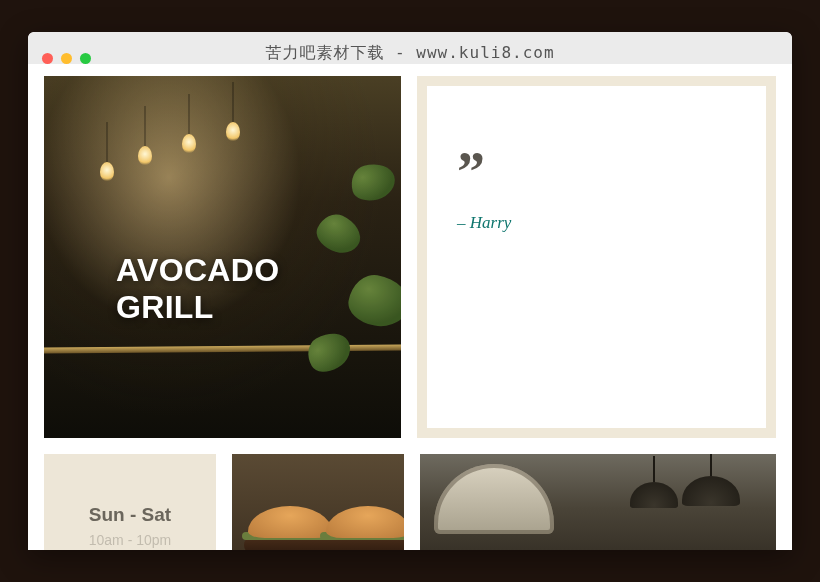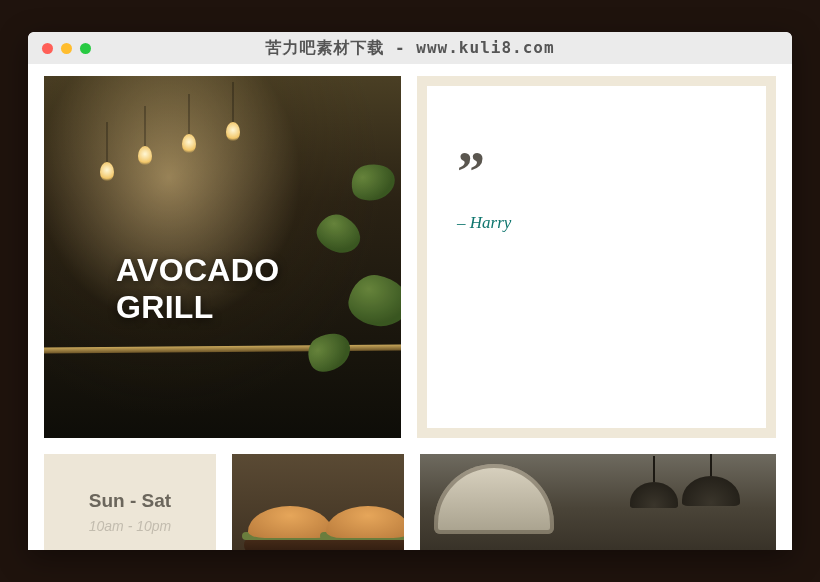--- a/index.html
+++ b/index.html
@@ -18,24 +18,23 @@
       height: 518px;
       background: #fff;
       border-radius: 6px 6px 0 0;
       box-shadow: 0 8px 30px rgba(0,0,0,0.4);
       overflow: hidden;
     }
     .titlebar {
       height: 32px;
       background: #ebebeb;
       display: flex;
-      align-items: center;
+      align-items: flex-end;
       position: relative;
       border-radius: 6px 6px 0 0;
-      font-weight: bold;
     }
     .traffic-lights {
       display: flex;
       gap: 8px;
       padding-left: 14px;
     }
     .traffic-light {
       width: 11px;
       height: 11px;
       border-radius: 50%;
@@ -156,35 +155,34 @@
     }
     .grid-bottom {
       display: flex;
       gap: 16px;
       height: 120px;
     }
     .hours-card {
       width: 172px;
       background: #ede6d7;
       text-align: center;
-      padding-top: 36px;
+      padding-top: 50px;
       color: #6b665c;
       font-family: 'Helvetica Neue', Arial, sans-serif;
     }
     .hours-days {
       font-size: 19px;
       font-weight: 600;
       color: #6b665c;
     }
     .hours-time {
       font-size: 14px;
       color: #a09a8e;
       margin-top: 6px;
       opacity: 0.55;
-      font-style: italic;
     }
     .img-card {
       position: relative;
       overflow: hidden;
       background: #2a2118;
     }
     .img-mid { width: 172px; }
     .img-right { flex: 1; }
     .burger-scene {
       position: absolute; inset: 0;

